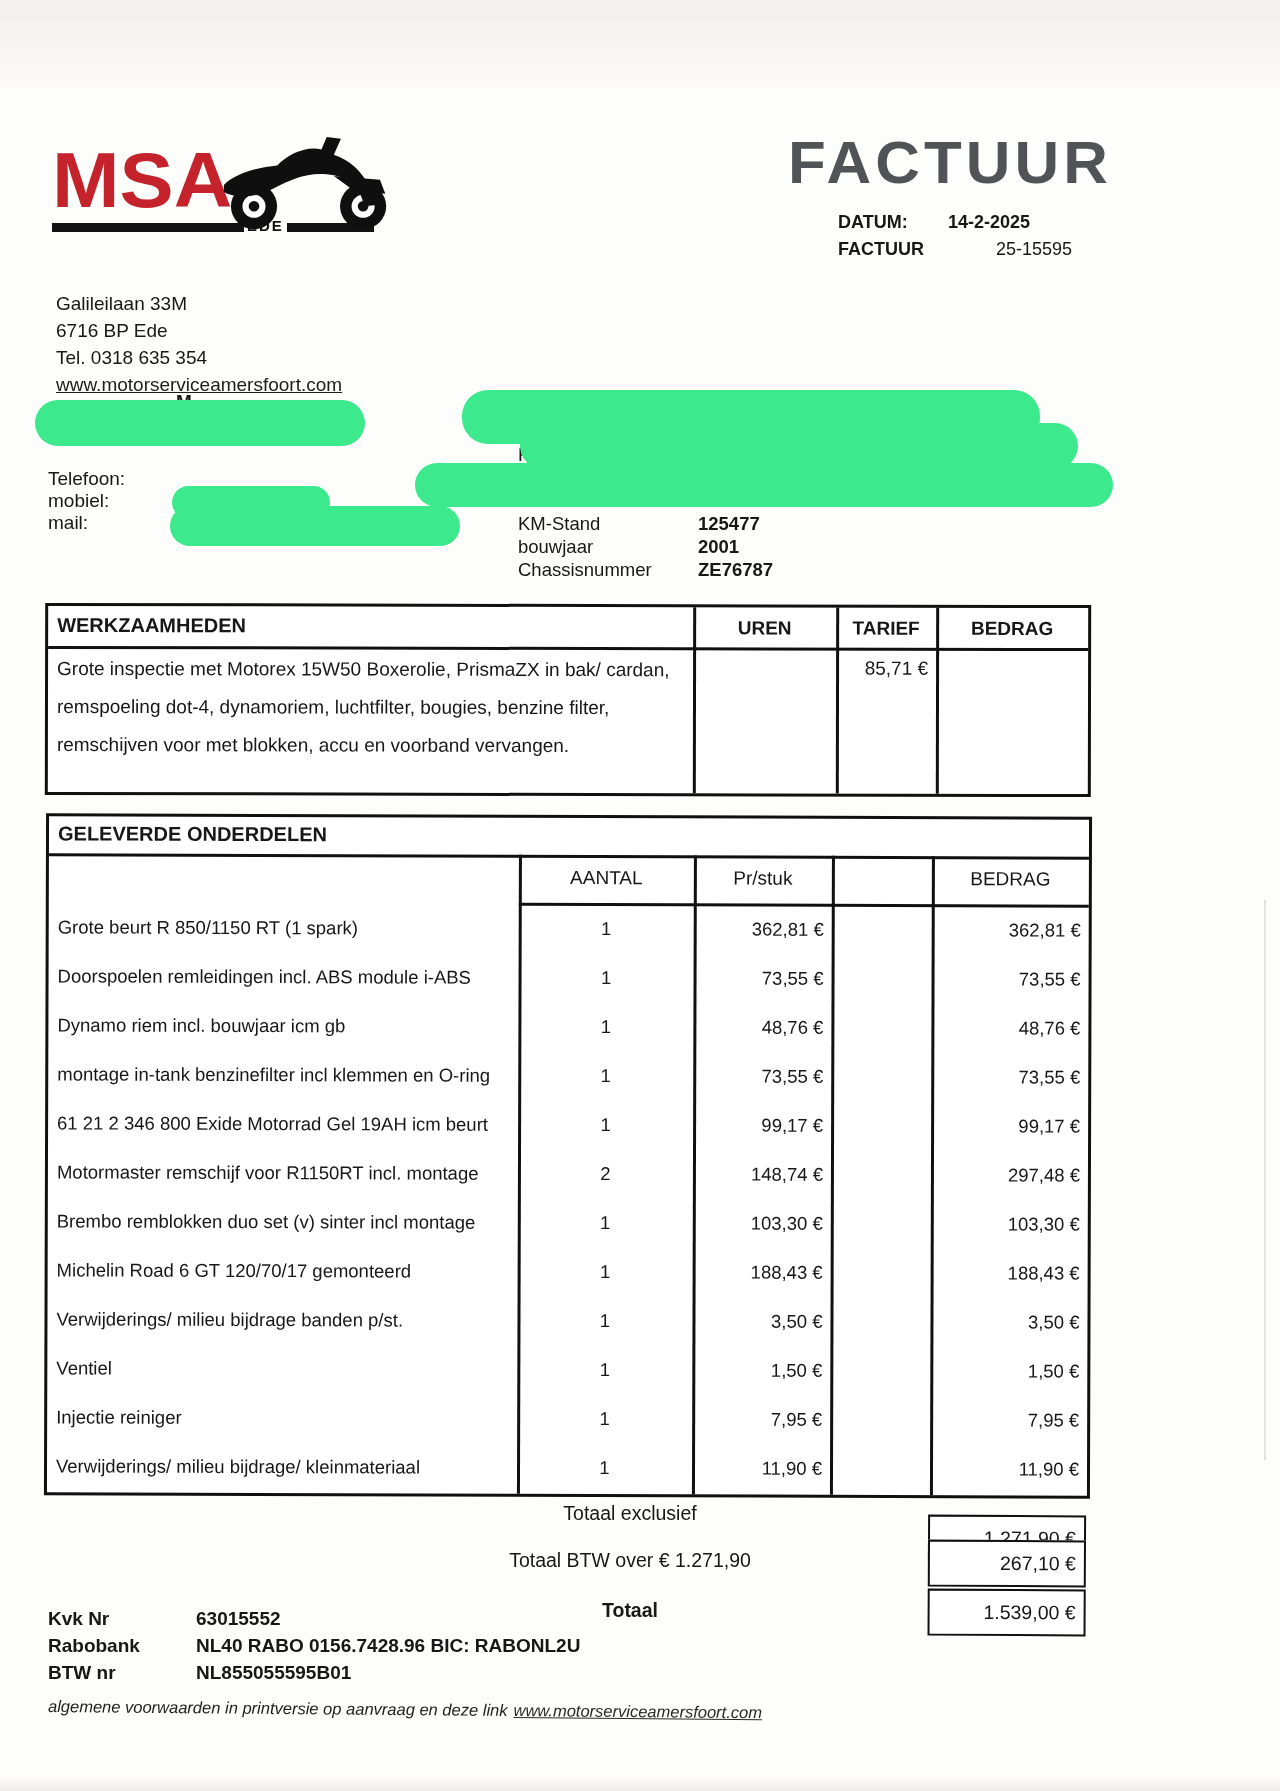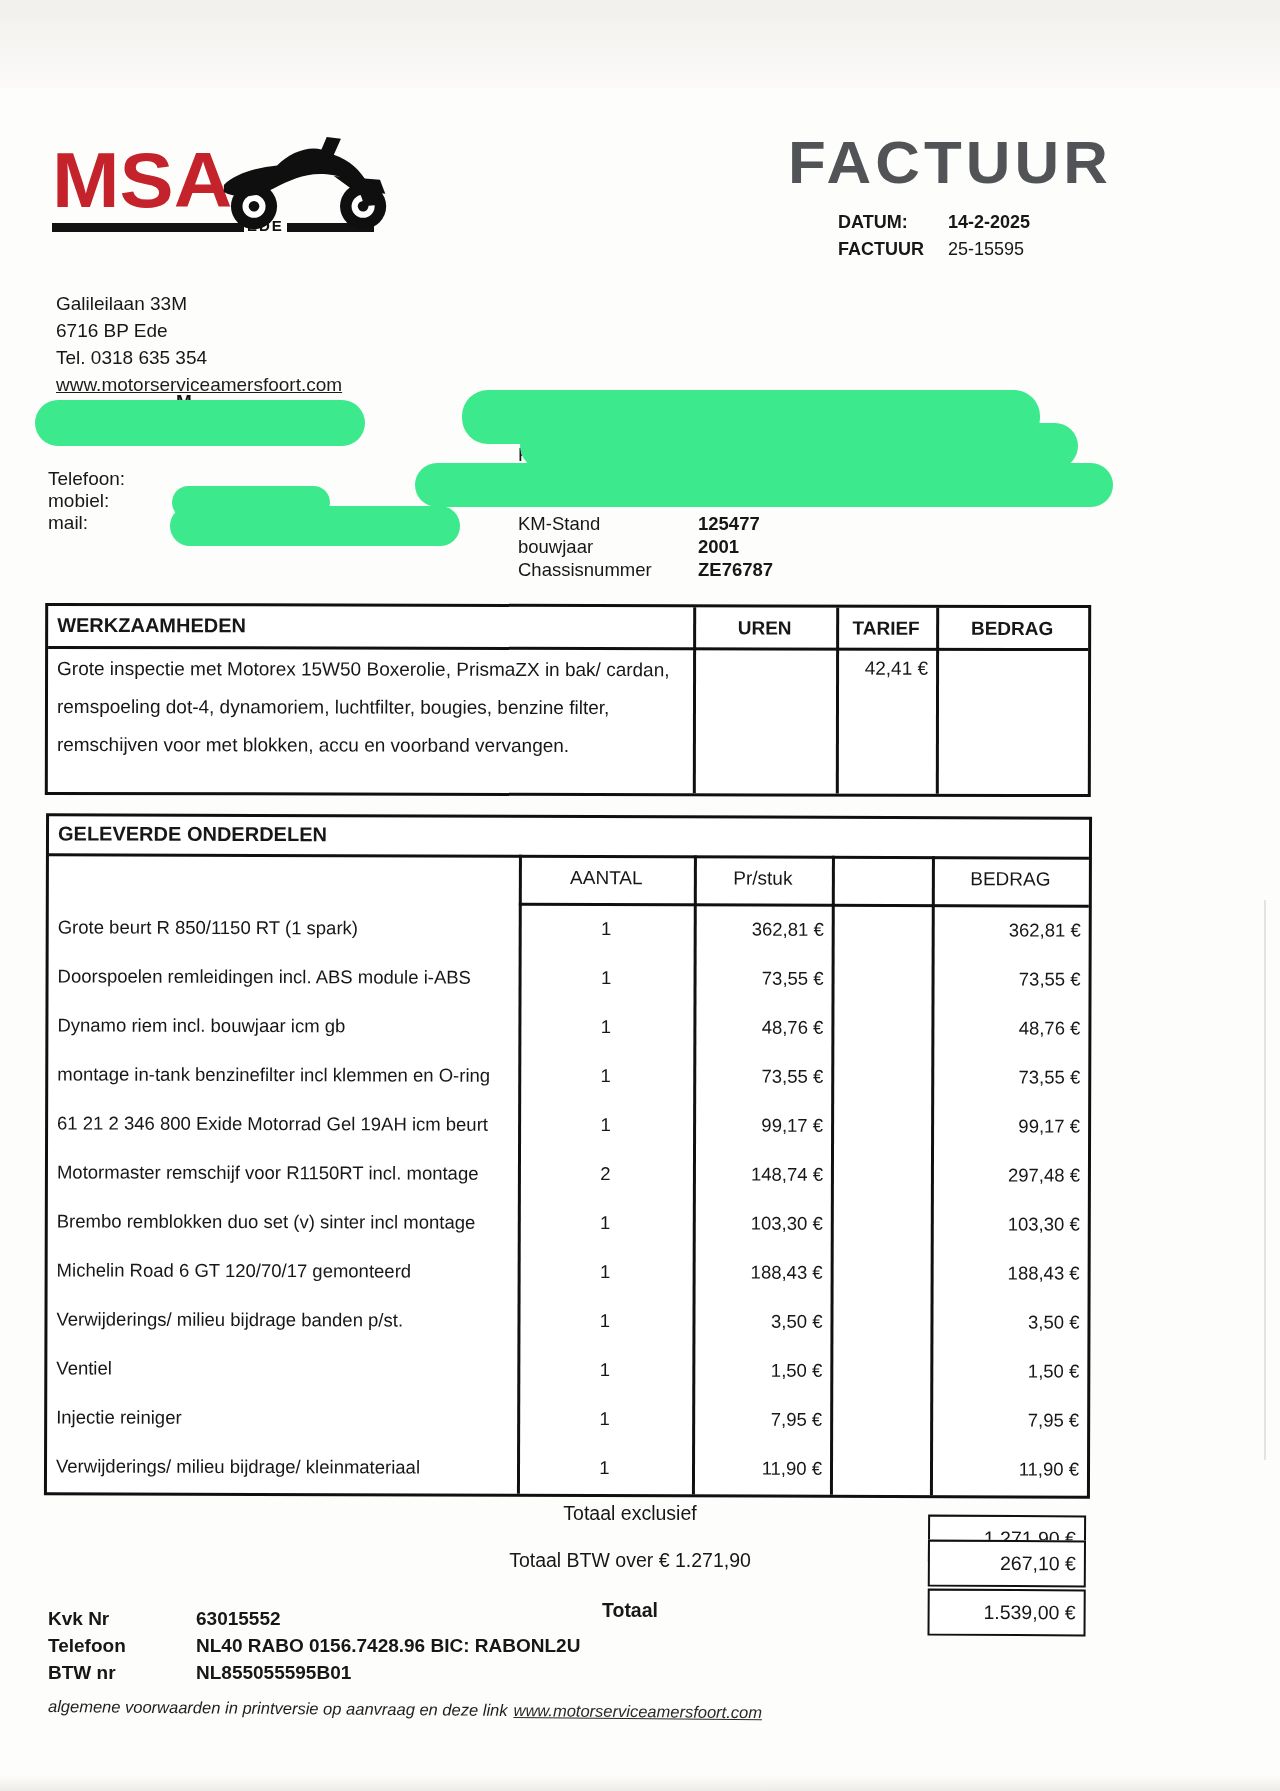--- a/index.html
+++ b/index.html
@@ -22,21 +22,21 @@
             line-height:1;margin:0 3px -1px 3px;}
   .bar-seg2{height:9px;background:#121212;flex:1;}
 
   
   .factuur-title{position:absolute;left:788px;top:128px;font-size:60px;font-weight:bold;
                  color:#515356;letter-spacing:4px;transform:scaleX(1.03);transform-origin:left;}
   .meta{position:absolute;left:838px;top:212px;font-size:18px;}
   .meta-row{display:flex;margin-bottom:6px;}
   .meta-label{width:110px;font-weight:bold;}
   .meta-value-b{font-weight:bold;}
-  .meta-value-n{font-weight:normal;}
+  .meta-value-n{font-weight:normal;margin-left:48px;}
 
   
   .company{position:absolute;left:56px;top:290px;font-size:19px;line-height:27px;}
   .website{text-decoration:underline;color:#1d1d1d;}
 
   
   .cust-label{position:absolute;left:48px;font-size:19px;z-index:3;}
   .frag{position:absolute;left:176px;top:391px;font-size:19px;font-weight:bold;z-index:1;}
   .blob{position:absolute;background:#3ce98c;border-radius:26px;z-index:2;}
   .b1{left:35px;top:400px;width:330px;height:46px;}
@@ -165,21 +165,21 @@
     <div class="vline" style="left:788px;"></div>
     <div class="vline" style="left:888px;"></div>
     <div class="wt-hline"></div>
     <div class="wt-title">WERKZAAMHEDEN</div>
     <div class="wt-col" style="left:645px;width:143px;">UREN</div>
     <div class="wt-col" style="left:788px;width:100px;">TARIEF</div>
     <div class="wt-col" style="left:888px;width:152px;">BEDRAG</div>
     <div class="wt-desc" style="top:52px;">Grote inspectie met Motorex 15W50 Boxerolie, PrismaZX in bak/ cardan,</div>
     <div class="wt-desc" style="top:90px;">remspoeling dot-4, dynamoriem, luchtfilter, bougies, benzine filter,</div>
     <div class="wt-desc" style="top:128px;">remschijven voor met blokken, accu en voorband vervangen.</div>
-    <div class="wt-tarief">42,41 €</div>
+    <div class="wt-tarief">85,71 €</div>
   </div>
 
   <div class="ptable">
     <div class="pt-title">GELEVERDE ONDERDELEN</div>
     <div class="pt-titleline"></div>
     <div class="pt-vline" style="left:470px;"></div>
     <div class="pt-vline" style="left:645px;"></div>
     <div class="pt-vline" style="left:783px;"></div>
     <div class="pt-vline" style="left:883px;"></div>
     <div class="pt-subline"></div>
@@ -264,21 +264,21 @@
   <div class="totals-label" style="top:1502px;">Totaal exclusief</div>
   <div class="totals-label" style="top:1549px;">Totaal BTW over € 1.271,90</div>
   <div class="totals-label bold" style="top:1599px;">Totaal</div>
   <div class="totals-wrap">
     <div class="tbox" style="top:1491px;margin-top:24px;">1.271,90 €</div>
     <div class="tbox" style="top:1540px;">267,10 €</div>
     <div class="tbox" style="top:1589px;">1.539,00 €</div>
   </div>
 
   <div class="foot-row" style="top:1608px;"><span class="f-label">Kvk Nr</span><span>63015552</span></div>
-  <div class="foot-row" style="top:1635px;"><span class="f-label">Telefoon</span><span>NL40 RABO 0156.7428.96  BIC: RABONL2U</span></div>
+  <div class="foot-row" style="top:1635px;"><span class="f-label">Rabobank</span><span>NL40 RABO 0156.7428.96  BIC: RABONL2U</span></div>
   <div class="foot-row" style="top:1662px;"><span class="f-label">BTW nr</span><span>NL855055595B01</span></div>
   <div class="terms">
     <span>algemene voorwaarden in printversie op aanvraag en deze link</span><span class="terms-link">www.motorserviceamersfoort.com</span>
   </div>
 
   <div class="scan-edge"></div>
   <div class="scan-bottom"></div>
 </div>
 
 </body></html>

